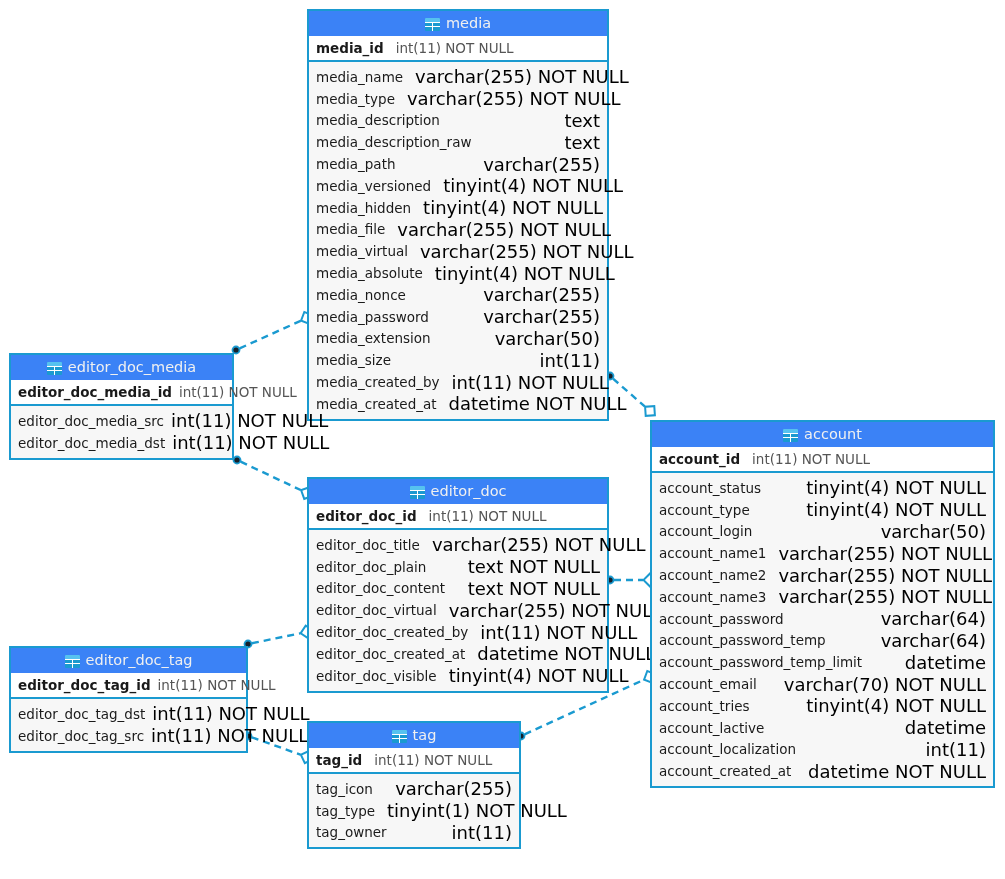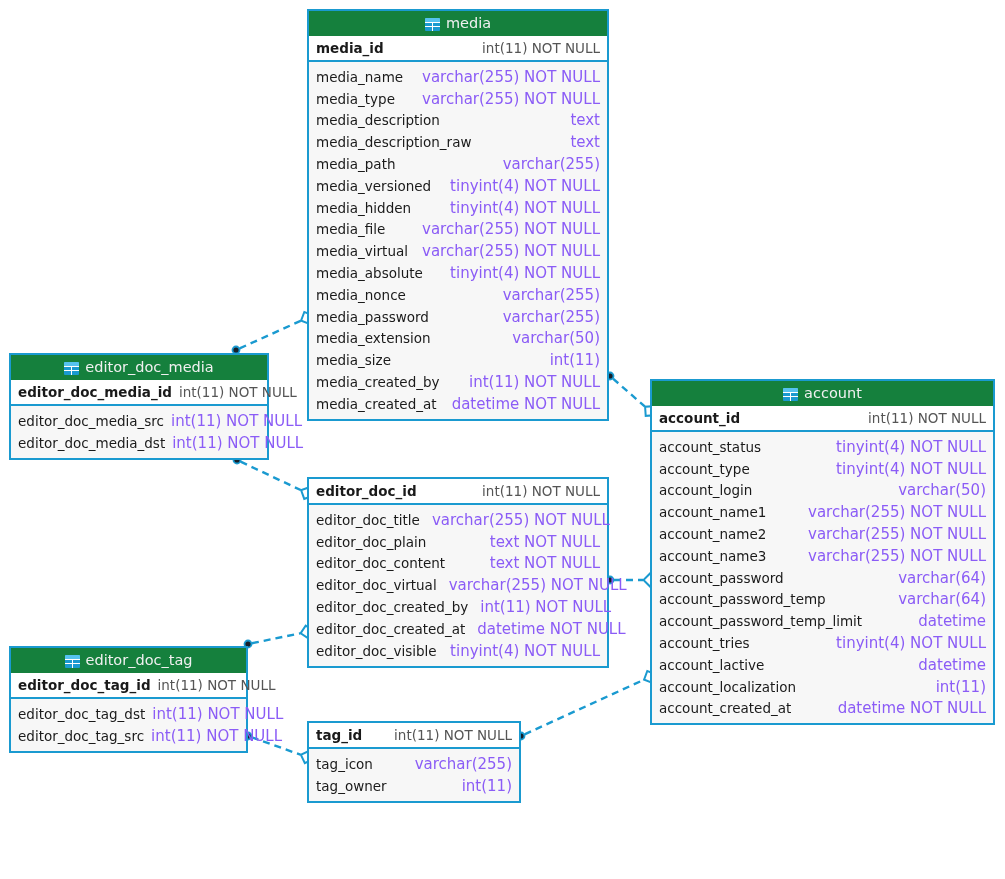--- a/index.html
+++ b/index.html
@@ -31,21 +31,21 @@
 
   
   .entity {
     position: absolute;
     box-sizing: border-box;
     border: 2px solid #1a9ad0;
     background: #f7f7f7;
     box-shadow: 0 0 0 0 rgba(0,0,0,0);
   }
   .entity-header {
-    background: #15803d;
+    background: #3b82f6;
     color: #f0f0f0;
     height: 25px;
     line-height: 25px;
     text-align: center;
     font-size: 14.5px;
     white-space: nowrap;
     position: relative;
   }
   .entity-header .title-wrap {
     display: inline-flex;
@@ -83,21 +83,20 @@
   .tbl-icon i.hline2 {
     left: 0; top: 8px; width: 15px; height: 1px;
     background: #ffffff;
   }
 
   .pk-row {
     background: #ffffff;
     border-bottom: 2px solid #1a9ad0;
     display: flex;
     align-items: center;
-    justify-content: space-between;
     height: 26px;
     padding: 0 7px;
     box-sizing: border-box;
   }
   .pk-row .col-name {
     font-weight: bold;
     color: #1a1a1a;
     font-size: 13.5px;
     white-space: nowrap;
   }
@@ -118,40 +117,40 @@
     padding: 0 7px;
     box-sizing: border-box;
     white-space: nowrap;
   }
   .field-row .col-name {
     color: #1a1a1a;
     font-size: 13.5px;
     white-space: nowrap;
   }
   .field-row .col-type {
-    color: #8b5cf6;
-    font-size: 15px;
+    color: #000000;
+    font-size: 18px;
     white-space: nowrap;
     margin-left: 12px;
   }
 
   
   .entity.compact .pk-row,
   .entity.compact .field-row {
     justify-content: flex-start;
   }
   .entity.compact .col-type {
     margin-left: 7px;
   }
 
   
   #ent-media        { left: 307px; top: 9px;   width: 302px; }
-  #ent-editor-doc-media { left: 9px;  top: 353px; width: 260px; }
+  #ent-editor-doc-media { left: 9px;  top: 353px; width: 225px; }
   #ent-editor-doc   { left: 307px; top: 477px; width: 302px; }
-  #ent-account      { left: 650px; top: 379px; width: 345px; }
+  #ent-account      { left: 650px; top: 420px; width: 345px; }
   #ent-editor-doc-tag { left: 9px;  top: 646px; width: 239px; }
   #ent-tag          { left: 307px; top: 721px; width: 214px; }
 </style>
 </head>
 <body>
 
 <div id="canvas">
 
   <svg id="edges" viewBox="0 0 1005 879" width="1005" height="879">
       <g>
@@ -304,20 +303,31 @@
           <span class="col-type">int(11) NOT NULL</span>
         </div>
         <div class="field-row">
           <span class="col-name">editor_doc_media_dst</span>
           <span class="col-type">int(11) NOT NULL</span>
         </div>
       </div>
   </div>
 
   <div class="entity" id="ent-editor-doc">
+    <div class="entity-header">
+      <span class="title-wrap">
+        <span class="tbl-icon">
+          <i class="top"></i>
+            <i class="hline"></i>
+            <i class="hline2"></i>
+            <i class="vline"></i>
+        </span>
+        <span>editor_doc</span>
+      </span>
+    </div>
     <div class="pk-row">
       <span class="col-name">editor_doc_id</span>
       <span class="col-type">int(11) NOT NULL</span>
     </div>
     <div class="fields">
         <div class="field-row">
           <span class="col-name">editor_doc_title</span>
           <span class="col-type">varchar(255) NOT NULL</span>
         </div>
         <div class="field-row">
@@ -394,20 +404,24 @@
         </div>
         <div class="field-row">
           <span class="col-name">account_password_temp</span>
           <span class="col-type">varchar(64)</span>
         </div>
         <div class="field-row">
           <span class="col-name">account_password_temp_limit</span>
           <span class="col-type">datetime</span>
         </div>
         <div class="field-row">
+          <span class="col-name">account_email</span>
+          <span class="col-type">varchar(70) NOT NULL</span>
+        </div>
+        <div class="field-row">
           <span class="col-name">account_tries</span>
           <span class="col-type">tinyint(4) NOT NULL</span>
         </div>
         <div class="field-row">
           <span class="col-name">account_lactive</span>
           <span class="col-type">datetime</span>
         </div>
         <div class="field-row">
           <span class="col-name">account_localization</span>
           <span class="col-type">int(11)</span>
@@ -441,29 +455,44 @@
           <span class="col-type">int(11) NOT NULL</span>
         </div>
         <div class="field-row">
           <span class="col-name">editor_doc_tag_src</span>
           <span class="col-type">int(11) NOT NULL</span>
         </div>
       </div>
   </div>
 
   <div class="entity" id="ent-tag">
+    <div class="entity-header">
+      <span class="title-wrap">
+        <span class="tbl-icon">
+          <i class="top"></i>
+            <i class="hline"></i>
+            <i class="hline2"></i>
+            <i class="vline"></i>
+        </span>
+        <span>tag</span>
+      </span>
+    </div>
     <div class="pk-row">
       <span class="col-name">tag_id</span>
       <span class="col-type">int(11) NOT NULL</span>
     </div>
     <div class="fields">
         <div class="field-row">
           <span class="col-name">tag_icon</span>
           <span class="col-type">varchar(255)</span>
         </div>
         <div class="field-row">
+          <span class="col-name">tag_type</span>
+          <span class="col-type">tinyint(1) NOT NULL</span>
+        </div>
+        <div class="field-row">
           <span class="col-name">tag_owner</span>
           <span class="col-type">int(11)</span>
         </div>
       </div>
   </div>
 
 </div>
 
 </body></html>

